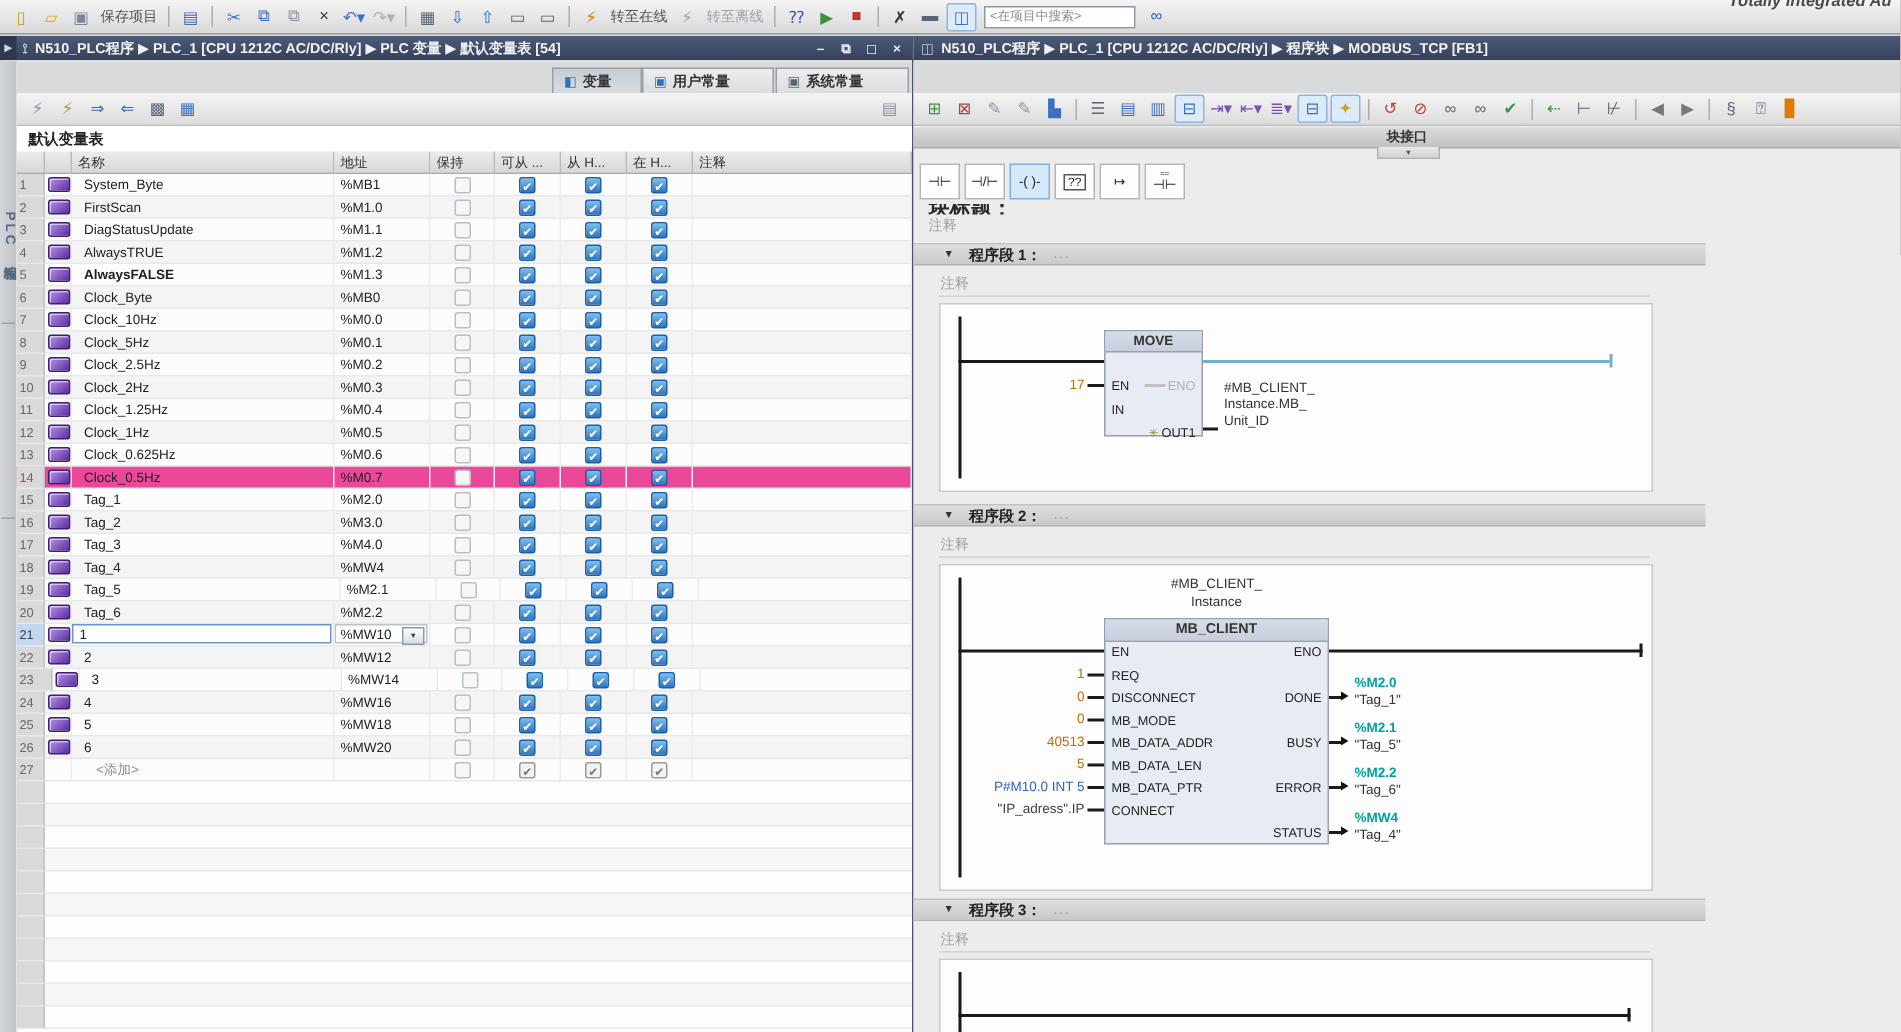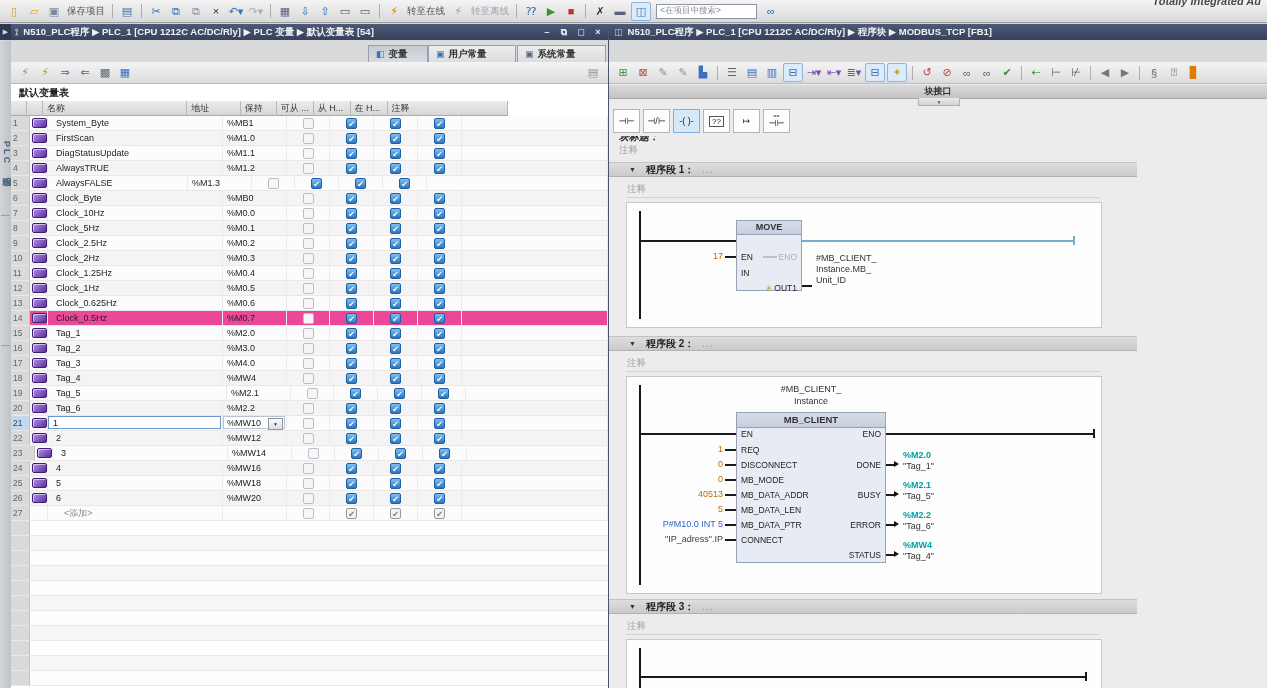--- a/index.html
+++ b/index.html
@@ -49,21 +49,21 @@
     padding:0 7px;box-sizing:border-box;font-size:9.5px;font-weight:bold;color:#333;
     border:1px solid #9aa0a8;border-bottom:none;background:linear-gradient(#eceded,#dcdde0);}
   .tab.active{background:linear-gradient(#c6ccd4,#d9dde2);}
   .tab .ticon{font-size:9px;}
   #lp-toolbar{position:absolute;left:0;top:21px;width:597px;height:22px;
     background:linear-gradient(#f4f4f4,#dcdcdc);border-bottom:1px solid #bbb;
     display:flex;align-items:center;padding-left:4px;box-sizing:border-box;}
   #lp-toolbar .right{margin-left:auto;margin-right:6px;}
   #lp-title{position:absolute;left:8px;top:45px;font-size:10px;font-weight:bold;color:#222;}
   
-  #thead{position:absolute;left:0;top:60px;width:497px;height:15px;display:flex;}
+  #thead{position:absolute;left:0;top:60px;width:597px;height:15px;display:flex;}
   .hcell{background:linear-gradient(#ececec,#d7d7d7);border-right:1px solid #b8b8b8;
     border-bottom:1px solid #a9a9a9;font-size:9px;color:#333;display:flex;align-items:center;
     padding-left:4px;box-sizing:border-box;overflow:hidden;white-space:nowrap;}
   #tbody{position:absolute;left:0;top:75px;width:597px;}
   .trow{display:flex;height:15px;box-sizing:border-box;}
   .cell{border-right:1px solid #ececec;border-bottom:1px solid #e8e8e8;box-sizing:border-box;
     display:flex;align-items:center;overflow:hidden;white-space:nowrap;position:relative;}
   .c-num{background:#d9d9d9;color:#666;font-size:8.5px;padding-left:2px;border-right:1px solid #c2c2c2;}
   .c-num.sel{background:#c3d8ef;color:#345;}
   .tagicon{display:inline-block;width:13px;height:8px;border-radius:2px;margin-left:2px;
@@ -97,21 +97,21 @@
     background:linear-gradient(#e9e9e9,#d2d2d2);border:1px solid #b0b0b0;border-top:none;
     display:flex;align-items:center;justify-content:center;font-size:5px;color:#555;}
   #favorites{position:absolute;left:4px;top:66px;height:28px;display:flex;align-items:center;}
   .fav{min-width:27px;height:24px;background:#fdfdfd;border:1px solid #b5b5b5;margin-right:3px;
     display:inline-flex;flex-direction:column;align-items:center;justify-content:center;
     font-size:9px;color:#222;padding:0 2px;box-sizing:border-box;}
   .fav.sel{background:#d6e9f8;border-color:#7fb2e0;}
   .fav .sup{font-size:5px;line-height:4px;color:#222;}
   .fav .inbox{border:1px solid #555;padding:0 2px;font-size:8px;}
   #clipped-title{position:absolute;left:10px;top:95px;height:7px;overflow:hidden;width:120px;}
-  #clipped-title span{display:block;margin-top:-6px;font-size:10px;font-weight:bold;color:#2a2a2a;font-style:italic;}
+  #clipped-title span{display:block;margin-top:-6px;font-size:14px;font-weight:bold;color:#2a2a2a;}
   .comment{position:absolute;font-size:9.5px;color:#a2a2a2;}
   .hairline{position:absolute;left:17px;width:474px;height:1px;background:#d2d2d2;}
   .net-header{position:absolute;left:0;width:528px;height:15px;
     background:linear-gradient(#dedede,#cacaca);border-top:1px solid #c2c2c2;
     border-bottom:1px solid #b2b2b2;display:flex;align-items:center;padding-left:20px;
     box-sizing:border-box;font-size:10px;font-weight:bold;color:#222;}
   .net-header .arr{font-size:7px;margin-right:10px;color:#333;}
   .net-header .dots{color:#999;font-weight:normal;margin-left:8px;letter-spacing:1px;}
   .canvas{position:absolute;left:17px;width:474px;background:#fdfdfd;border:1px solid #c9c9c9;box-sizing:content-box;}
   .rail{position:absolute;width:2px;background:#1a1a1a;}
@@ -322,21 +322,21 @@
           <div class="cell" style="width: 44px;">
             <div class="cb on">✔</div>
           </div>
           <div class="cell" style="width: 146px; flex: 1 1 0%;"></div>
         </div>
         <div class="trow" style="background: rgb(252, 252, 252);">
           <div class="cell c-num" style="width: 19px;">5</div>
           <div class="cell" style="width: 18px;">
             <span class="tagicon"></span>
           </div>
-          <div class="cell c-name" style="width: 140px;">AlwaysFALSE</div>
+          <div class="cell c-name" style="width: 175px; font-weight: bold;">AlwaysFALSE</div>
           <div class="cell c-addr" style="width: 64px;">%M1.3</div>
           <div class="cell" style="width: 43px;">
             <div class="cb off"></div>
           </div>
           <div class="cell" style="width: 44px;">
             <div class="cb on">✔</div>
           </div>
           <div class="cell" style="width: 44px;">
             <div class="cb on">✔</div>
           </div>

